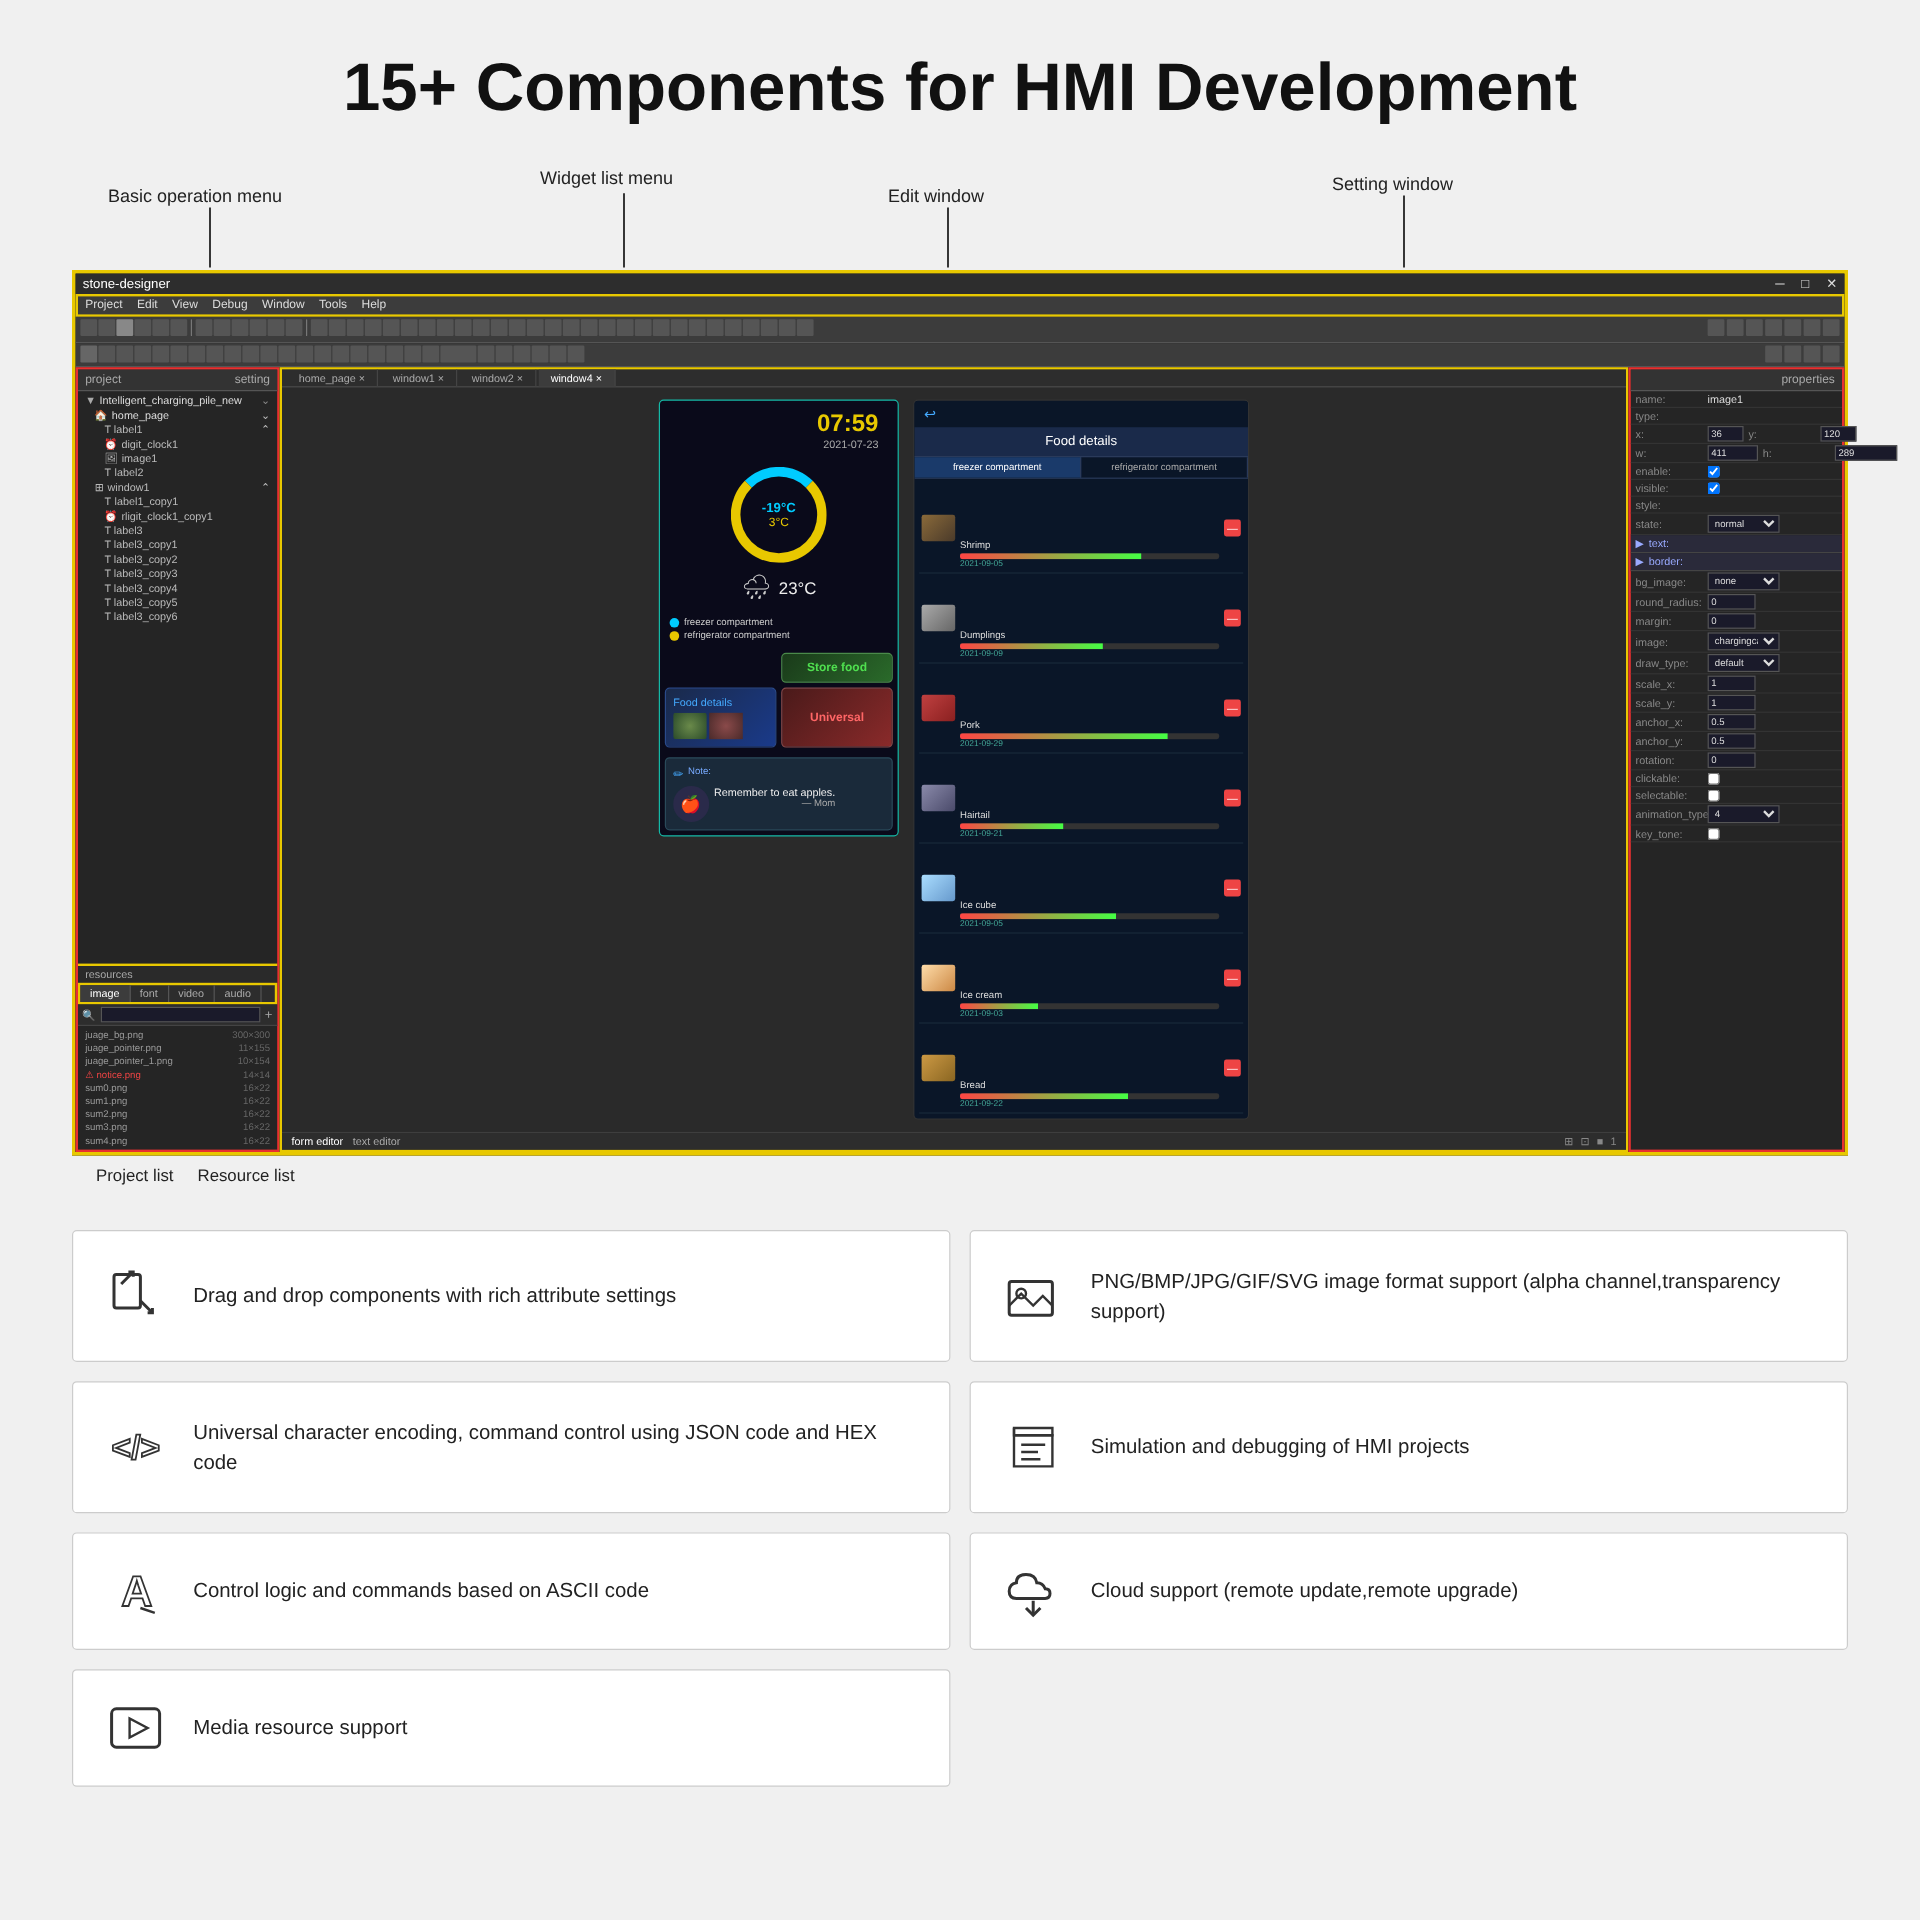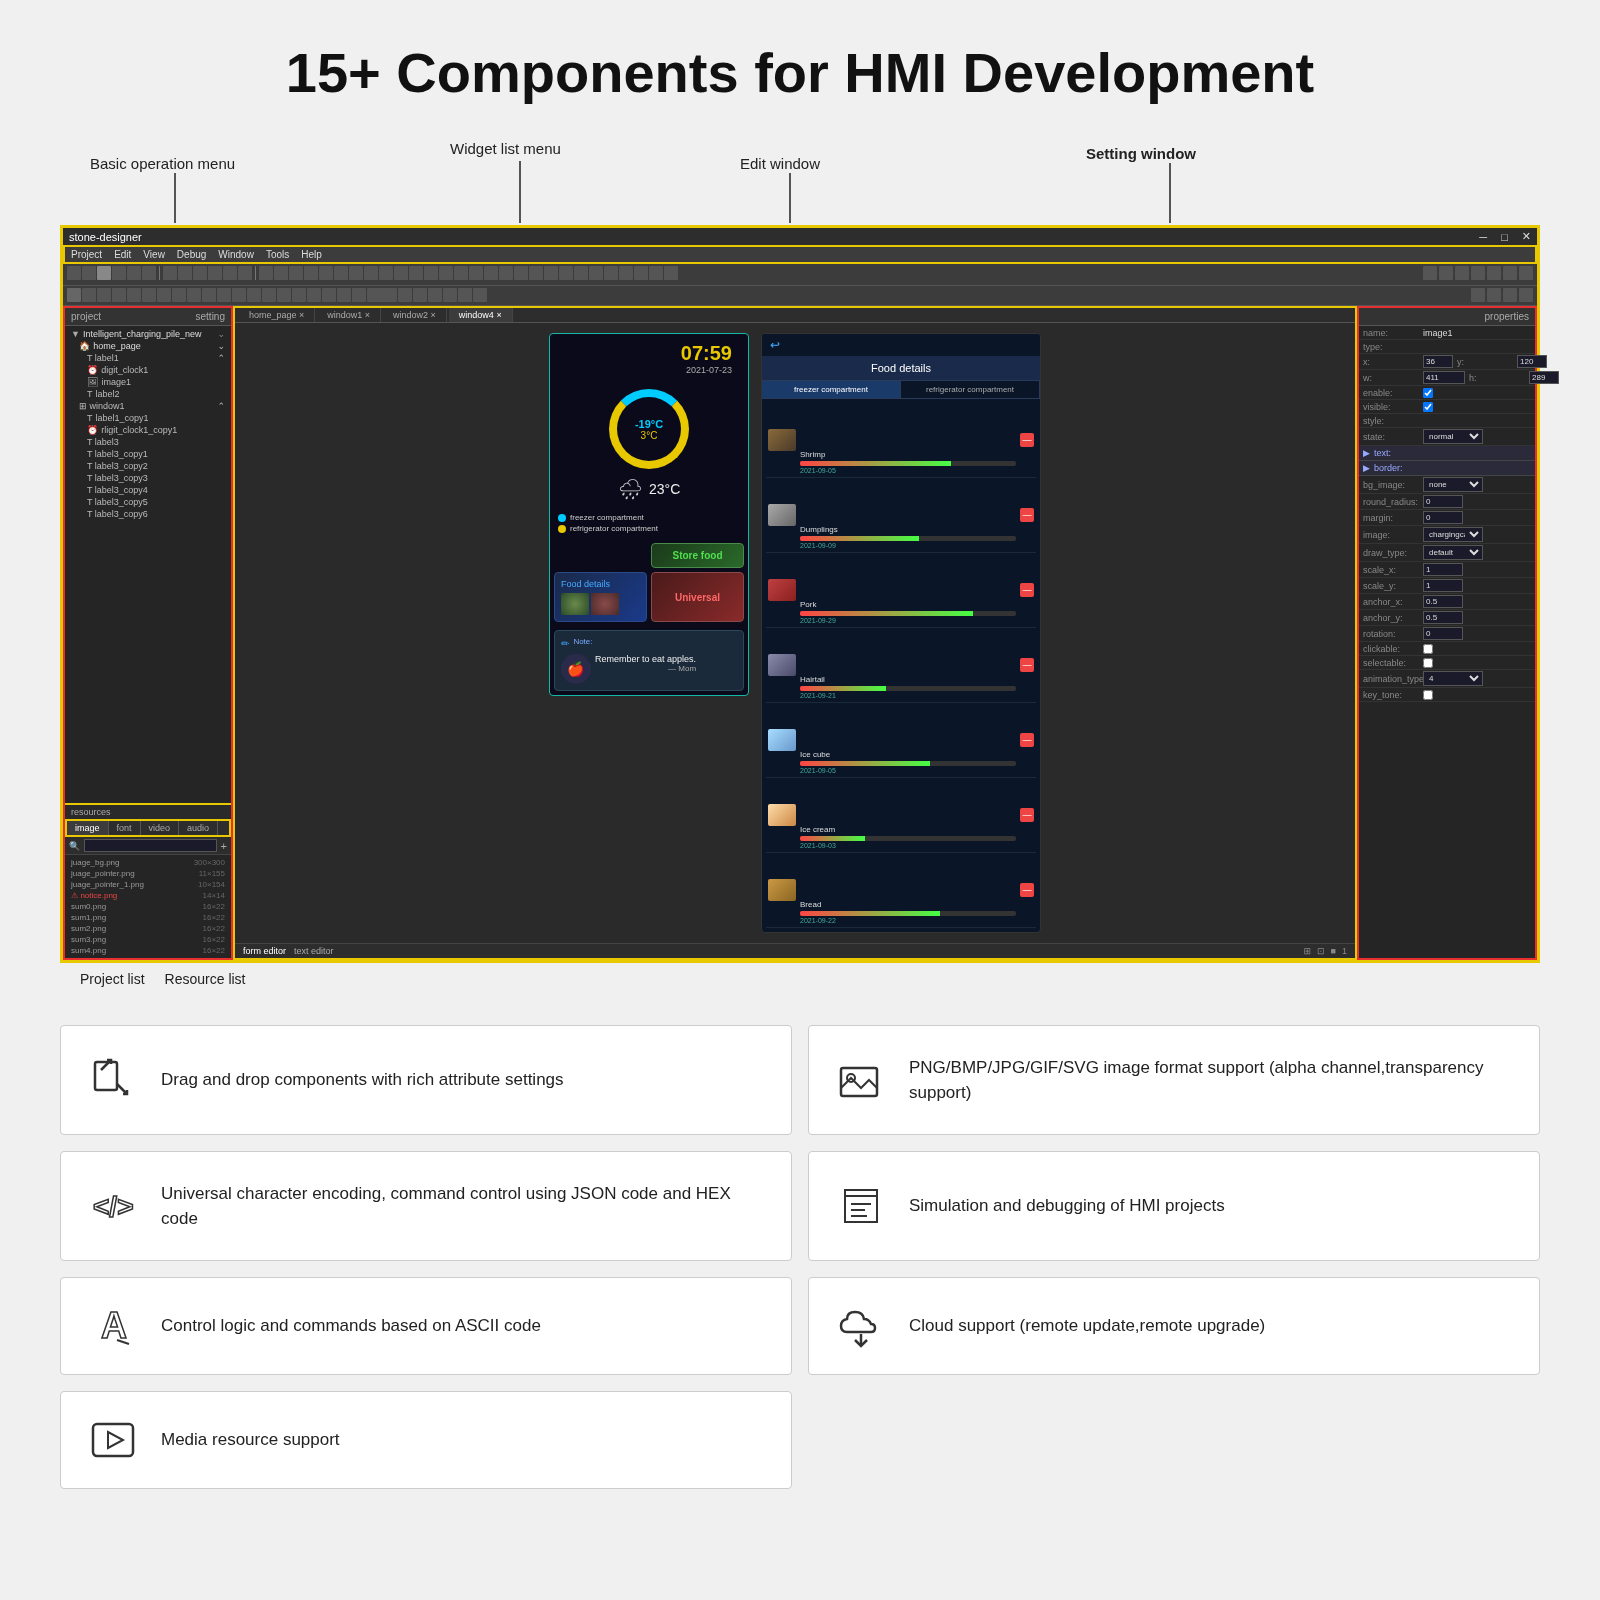--- a/index.html
+++ b/index.html
@@ -595,21 +595,21 @@
 <body>
 
 <div class="page-container">
 
   <h1 class="main-title">15+ Components for HMI Development</h1>
 
   <div style="position:relative; height: 90px; width: 100%;">
     <span class="anno-label" style="left:30px; top:20px;">Basic operation menu</span>
     <span class="anno-label" style="left:390px; top:5px;">Widget list menu</span>
     <span class="anno-label" style="left:680px; top:20px;">Edit window</span>
-    <span class="anno-label" style="left:1026px; top:10px;font-weight:bold;">Setting window</span>
+    <span class="anno-label" style="left:1050px; top:10px;">Setting window</span>
 
     <svg style="position:absolute;top:0;left:0;width:100%;height:100%;pointer-events:none;">
       <line x1="115" y1="38" x2="115" y2="88" stroke="#222" stroke-width="1.5"></line>
       <line x1="460" y1="26" x2="460" y2="88" stroke="#222" stroke-width="1.5"></line>
       <line x1="730" y1="38" x2="730" y2="88" stroke="#222" stroke-width="1.5"></line>
       <line x1="1110" y1="28" x2="1110" y2="88" stroke="#222" stroke-width="1.5"></line>
     </svg>
   </div>
 
   <div style="position:relative;">
@@ -1045,21 +1045,21 @@
           <div class="ide-prop-row">
             <span class="ide-prop-label">x:</span>
             <input class="ide-prop-input" value="36" style="width: 30px;">
             <span class="ide-prop-label" style="margin-left:4px;">y:</span>
             <input class="ide-prop-input" value="120" style="width: 30px;">
           </div>
           <div class="ide-prop-row">
             <span class="ide-prop-label">w:</span>
             <input class="ide-prop-input" value="411" style="width: 42px;">
             <span class="ide-prop-label" style="margin-left:4px;">h:</span>
-            <input class="ide-prop-input" value="289" style="width: 30px;">
+            <input class="ide-prop-input" value="289" style="width: 52px;">
           </div>
           <div class="ide-prop-row">
             <span class="ide-prop-label">enable:</span>
             <input type="checkbox" checked="" class="ide-prop-checkbox" style="">
           </div>
           <div class="ide-prop-row">
             <span class="ide-prop-label">visible:</span>
             <input type="checkbox" checked="" class="ide-prop-checkbox" style="">
           </div>
           <div class="ide-prop-row">

